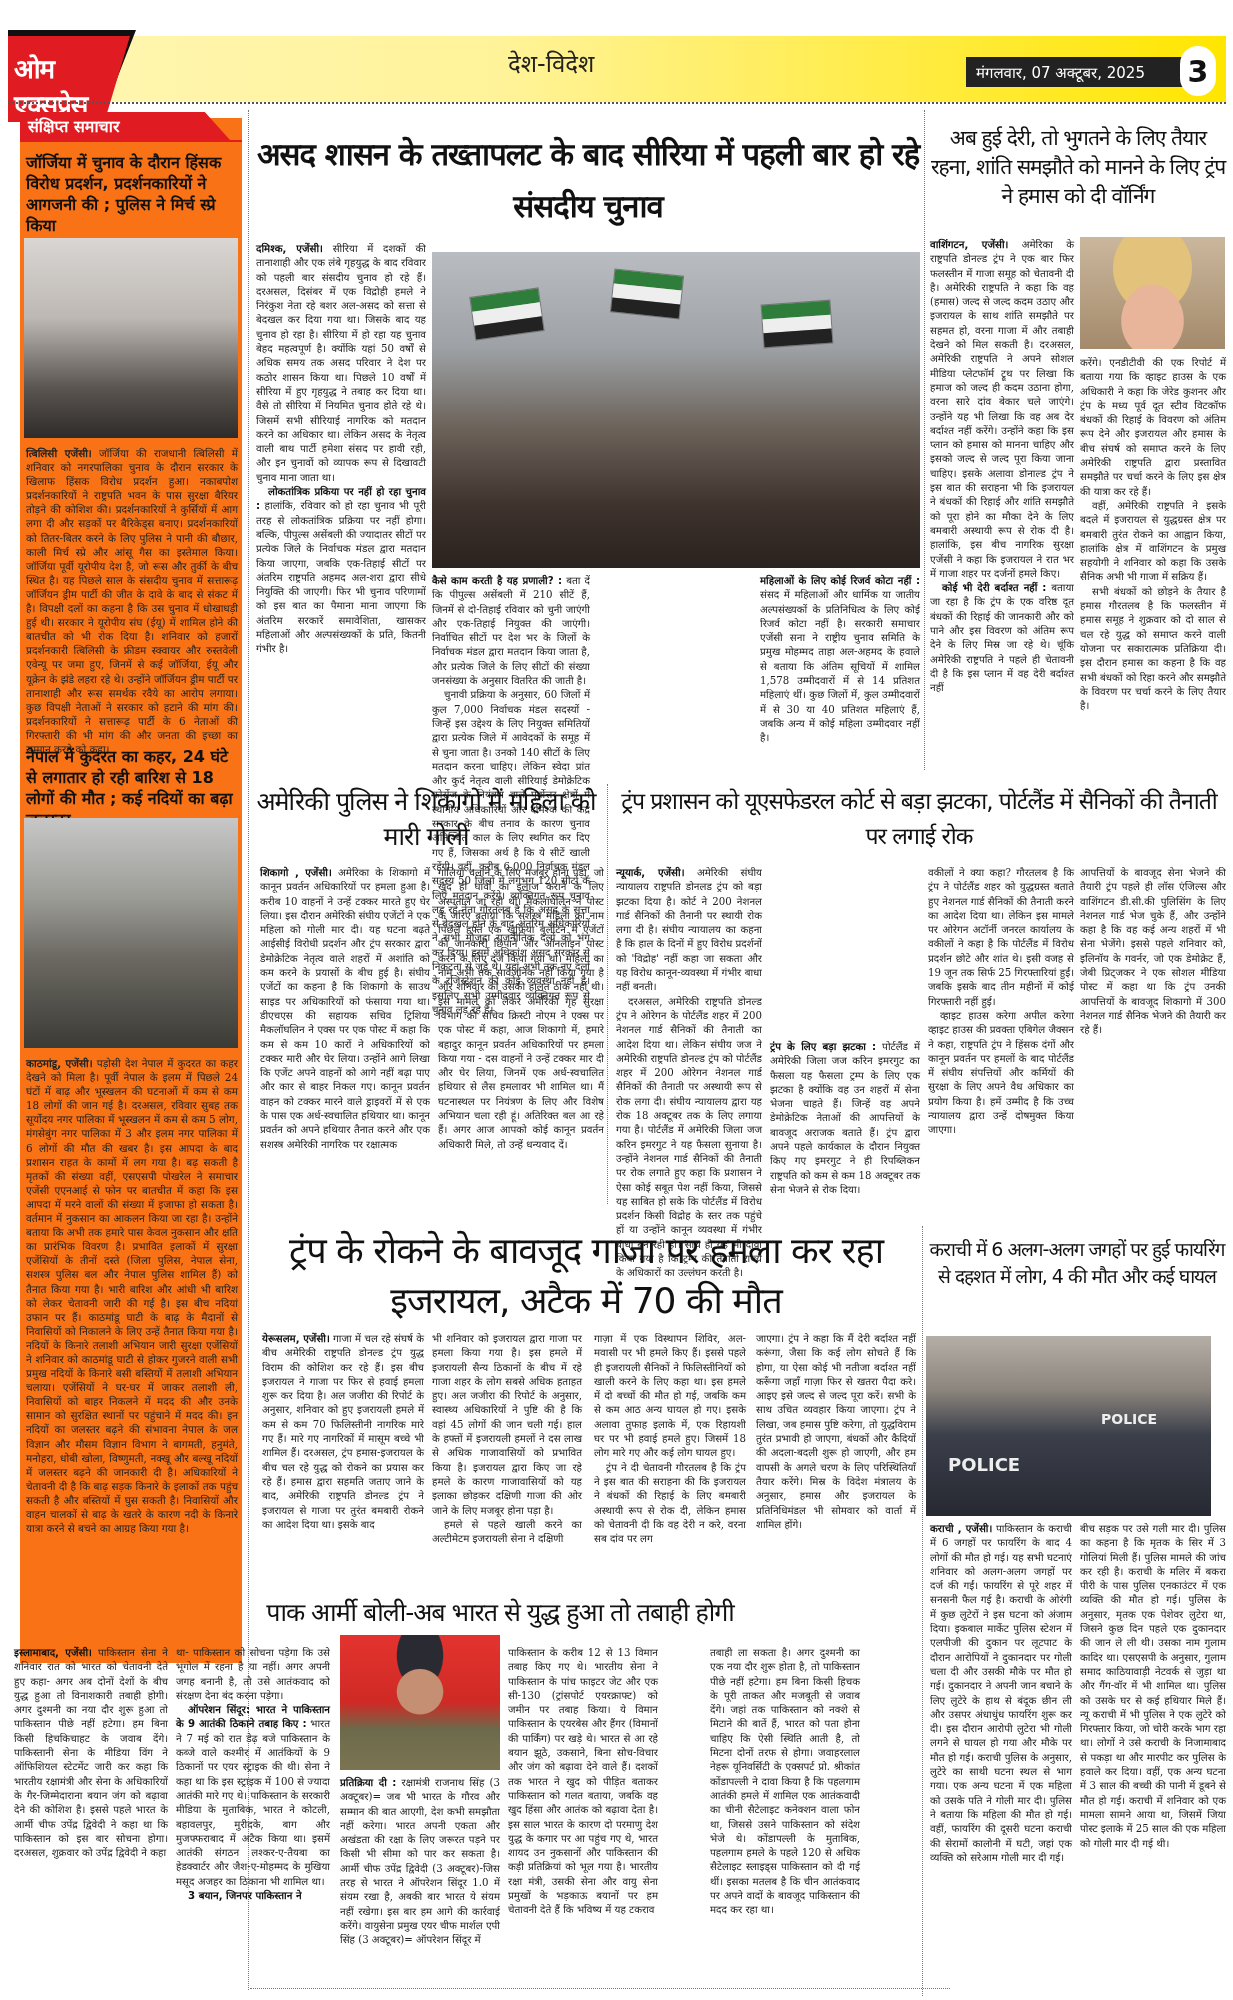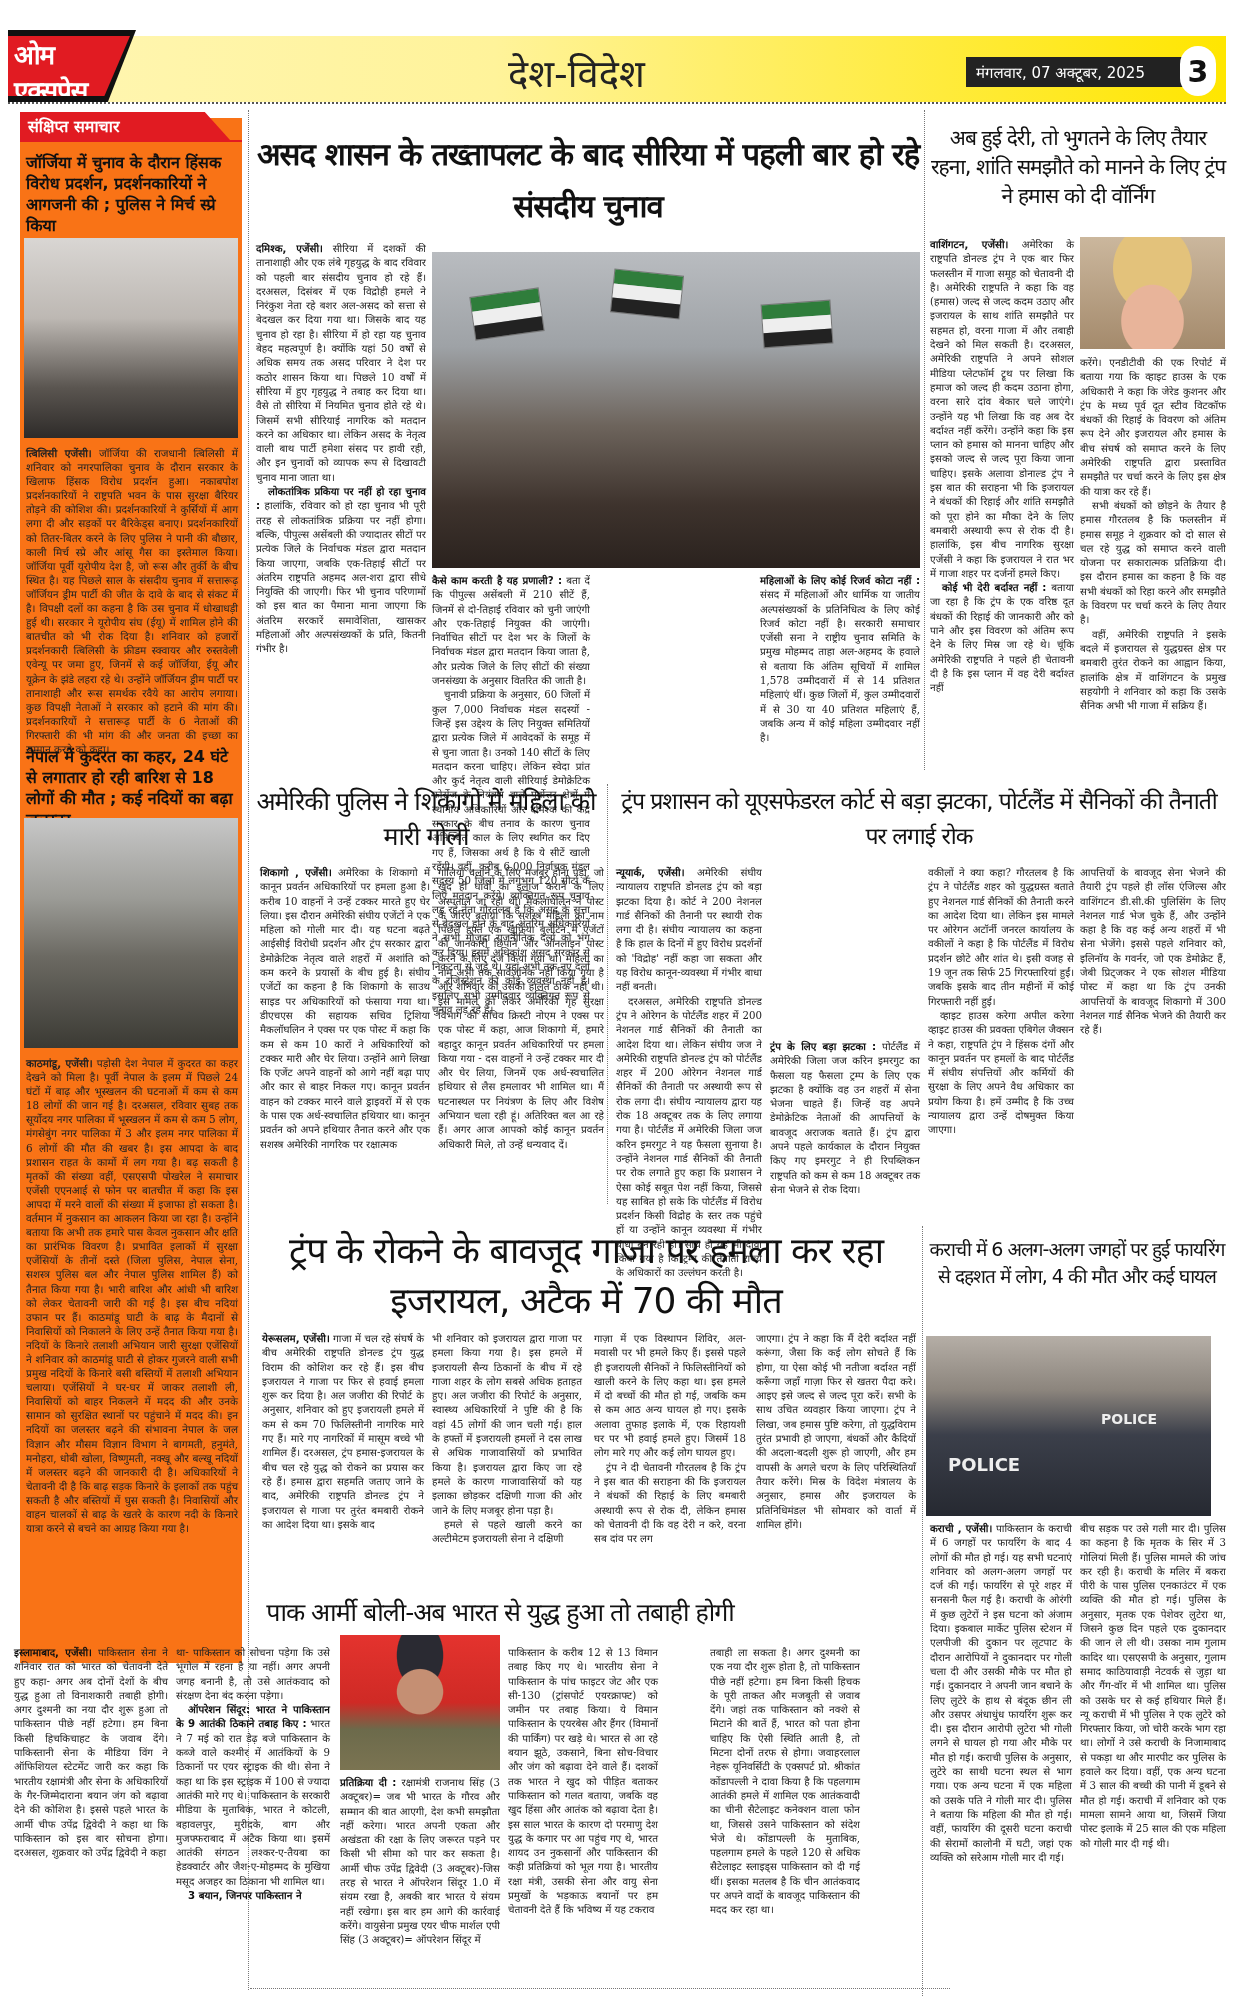--- a/index.html
+++ b/index.html
@@ -4,24 +4,24 @@
 <style>
   * { box-sizing: border-box; margin: 0; padding: 0; }
   html, body { width: 1233px; height: 2000px; background: #fff; overflow: hidden; }
   body { font-family: "DejaVu Serif", serif; color: #111; position: relative; }
 
   
   .masthead { position: absolute; left: 8px; top: 36px; width: 1218px; height: 66px;
     background: linear-gradient(90deg,#fff6b3 0%,#fff39a 40%,#ffe600 100%); }
   .brand { position: absolute; left: 0; top: -6px; height: 72px; width: 128px; background: #111;
     clip-path: polygon(0 0, 100% 0, 78% 100%, 0 100%); }
-  .brand-red { position: absolute; left: 0; top: 0; height: 60px; width: 122px; background: #e11b22;
-    clip-path: polygon(0 0, 100% 0, 79% 100%, 0 100%); display: flex; align-items: flex-start; padding-left: 6px; }
+  .brand-red { position: absolute; left: 0; top: 0; height: 86px; width: 122px; background: #e11b22;
+    clip-path: polygon(0 0, 100% 0, 79% 100%, 0 100%); display: flex; align-items: flex-end; padding-left: 6px; }
   .brand-red span { color: #fff; font-family: "DejaVu Sans", sans-serif; font-weight: bold; font-size: 26px; letter-spacing: -1px; }
-  .section-title { position: absolute; left: 500px; top: 10px; font-family: "DejaVu Sans", sans-serif; font-size: 38px; color: #222; }
+  .section-title { position: absolute; left: 500px; top: 10px; font-family: "DejaVu Sans", sans-serif; font-size: 24px; color: #222; }
   .date-box { position: absolute; left: 958px; top: 21px; width: 220px; height: 30px; background: #222; color: #fff;
     font-family: "DejaVu Sans", sans-serif; font-size: 15px; display: flex; align-items: center; padding-left: 10px; }
   .page-num { position: absolute; right: 10px; top: 10px; width: 36px; height: 50px; border-radius: 18px; background: #fff;
     display: flex; align-items: center; justify-content: center; font-family: "DejaVu Sans", sans-serif; font-weight: bold; font-size: 30px; color: #111; }
   .dotted-rule { position: absolute; left: 8px; top: 102px; width: 1218px; border-top: 2px dotted #555; }
 
   
   .sidebar { position: absolute; left: 20px; top: 118px; width: 222px; height: 1545px; background: #f97316; }
   .sb-tag { position: absolute; left: 0; top: -6px; width: 210px; height: 28px; background: #e11b22;
     clip-path: polygon(0 0, 88% 0, 100% 100%, 0 100%); color: #fff; font-family: "DejaVu Sans", sans-serif; font-weight: bold;
@@ -128,22 +128,22 @@
 </div>
 
 <h2 class="hl light" style="left:930px; top:124px; width:296px; font-size:21px; line-height:29px;">अब हुई देरी, तो भुगतने के लिए तैयार रहना, शांति समझौते को मानने के लिए ट्रंप ने हमास को दी वॉर्निंग</h2>
 <div class="body" style="left:930px; top:238px; width:144px;">
   <p class="first"><b>वाशिंगटन, एजेंसी।</b><span> अमेरिका के राष्ट्रपति डोनल्ड ट्रंप ने एक बार फिर फलस्तीन में गाजा समूह को चेतावनी दी है। अमेरिकी राष्ट्रपति ने कहा कि वह (हमास) जल्द से जल्द कदम उठाए और इजरायल के साथ शांति समझौते पर सहमत हो, वरना गाजा में और तबाही देखने को मिल सकती है। दरअसल, अमेरिकी राष्ट्रपति ने अपने सोशल मीडिया प्लेटफॉर्म ट्रूथ पर लिखा कि हमाज को जल्द ही कदम उठाना होगा, वरना सारे दांव बेकार चले जाएंगे। उन्होंने यह भी लिखा कि वह अब देर बर्दाश्त नहीं करेंगे। उन्होंने कहा कि इस प्लान को हमास को मानना चाहिए और इसको जल्द से जल्द पूरा किया जाना चाहिए। इसके अलावा डोनाल्ड ट्रंप ने इस बात की सराहना भी कि इजरायल ने बंधकों की रिहाई और शांति समझौते को पूरा होने का मौका देने के लिए बमबारी अस्थायी रूप से रोक दी है। हालांकि, इस बीच नागरिक सुरक्षा एजेंसी ने कहा कि इजरायल ने रात भर में गाजा शहर पर दर्जनों हमले किए।</span></p>
   <p><b>कोई भी देरी बर्दाश्त नहीं :</b><span> बताया जा रहा है कि ट्रंप के एक वरिष्ठ दूत बंधकों की रिहाई की जानकारी और को पाने और इस विवरण को अंतिम रूप देने के लिए मिस्र जा रहे थे। चूंकि अमेरिकी राष्ट्रपति ने पहले ही चेतावनी दी है कि इस प्लान में वह देरी बर्दाश्त नहीं</span></p>
 </div>
 <div class="photo trump-photo"></div>
 <div class="body" style="left:1080px; top:356px; width:146px;">
   <p class="first"><span>करेंगे। एनडीटीवी की एक रिपोर्ट में बताया गया कि व्हाइट हाउस के एक अधिकारी ने कहा कि जेरेड कुशनर और ट्रंप के मध्य पूर्व दूत स्टीव विटकॉफ बंधकों की रिहाई के विवरण को अंतिम रूप देने और इजरायल और हमास के बीच संघर्ष को समाप्त करने के लिए अमेरिकी राष्ट्रपति द्वारा प्रस्तावित समझौते पर चर्चा करने के लिए इस क्षेत्र की यात्रा कर रहे हैं।</span></p>
+  <p><span>वहीं, अमेरिकी राष्ट्रपति ने इसके बदले में इजरायल से युद्धग्रस्त क्षेत्र पर बमबारी तुरंत रोकने का आह्वान किया, हालांकि क्षेत्र में वाशिंगटन के प्रमुख सहयोगी ने शनिवार को कहा कि उसके सैनिक अभी भी गाजा में सक्रिय हैं।</span></p>
   <p><span>सभी बंधकों को छोड़ने के तैयार है हमास गौरतलब है कि फलस्तीन में हमास समूह ने शुक्रवार को दो साल से चल रहे युद्ध को समाप्त करने वाली योजना पर सकारात्मक प्रतिक्रिया दी। इस दौरान हमास का कहना है कि वह सभी बंधकों को रिहा करने और समझौते के विवरण पर चर्चा करने के लिए तैयार है।</span></p>
-  <p><span>वहीं, अमेरिकी राष्ट्रपति ने इसके बदले में इजरायल से युद्धग्रस्त क्षेत्र पर बमबारी तुरंत रोकने का आह्वान किया, हालांकि क्षेत्र में वाशिंगटन के प्रमुख सहयोगी ने शनिवार को कहा कि उसके सैनिक अभी भी गाजा में सक्रिय हैं।</span></p>
 </div>
 
 <h2 class="hl light" style="left:256px; top:784px; width:340px; font-size:25px; line-height:35px;">अमेरिकी पुलिस ने शिकागो में महिला को मारी गोली</h2>
 <div class="body" style="left:260px; top:866px; width:170px;">
   <p class="first"><b>शिकागो , एजेंसी।</b><span> अमेरिका के शिकागो में कानून प्रवर्तन अधिकारियों पर हमला हुआ है। करीब 10 वाहनों ने उन्हें टक्कर मारते हुए घेर लिया। इस दौरान अमेरिकी संघीय एजेंटों ने एक महिला को गोली मार दी। यह घटना बढ़ते आईसीई विरोधी प्रदर्शन और ट्रंप सरकार द्वारा डेमोक्रेटिक नेतृत्व वाले शहरों में अशांति को कम करने के प्रयासों के बीच हुई है। संघीय एजेंटों का कहना है कि शिकागो के साउथ साइड पर अधिकारियों को फंसाया गया था। डीएचएस की सहायक सचिव ट्रिशिया मैकलॉघलिन ने एक्स पर एक पोस्ट में कहा कि कम से कम 10 कारों ने अधिकारियों को टक्कर मारी और घेर लिया। उन्होंने आगे लिखा कि एजेंट अपने वाहनों को आगे नहीं बढ़ा पाए और कार से बाहर निकल गए। कानून प्रवर्तन वाहन को टक्कर मारने वाले ड्राइवरों में से एक के पास एक अर्ध-स्वचालित हथियार था। कानून प्रवर्तन को अपने हथियार तैनात करने और एक सशस्त्र अमेरिकी नागरिक पर रक्षात्मक</span></p>
 </div>
 <div class="body" style="left:438px; top:866px; width:166px;">
   <p class="first"><span>गोलियां चलाने के लिए मजबूर होना पड़ा, जो खुद ही घावों का इलाज कराने के लिए अस्पताल जा रही थी। मैकलॉघलिन ने पोस्ट के जरिए बताया कि सशस्त्र महिला का नाम पिछले हफ्ते एक खुफिया बुलेटिन में एजेंटों की जानकारी छिपाने और ऑनलाइन पोस्ट करने के लिए दर्ज किया गया था। महिला का नाम अभी तक सार्वजनिक नहीं किया गया है और शनिवार को उसकी हालत ठीक नहीं थी। इस मामले को लेकर अमेरिकी गृह सुरक्षा विभाग की सचिव क्रिस्टी नोएम ने एक्स पर एक पोस्ट में कहा, आज शिकागो में, हमारे बहादुर कानून प्रवर्तन अधिकारियों पर हमला किया गया - दस वाहनों ने उन्हें टक्कर मार दी और घेर लिया, जिनमें एक अर्ध-स्वचालित हथियार से लैस हमलावर भी शामिल था। मैं घटनास्थल पर नियंत्रण के लिए और विशेष अभियान चला रही हूं। अतिरिक्त बल आ रहे हैं। अगर आज आपको कोई कानून प्रवर्तन अधिकारी मिले, तो उन्हें धन्यवाद दें।</span></p>
 </div>
 <div class="vrule" style="left:607px; top:784px; height:420px;"></div>

